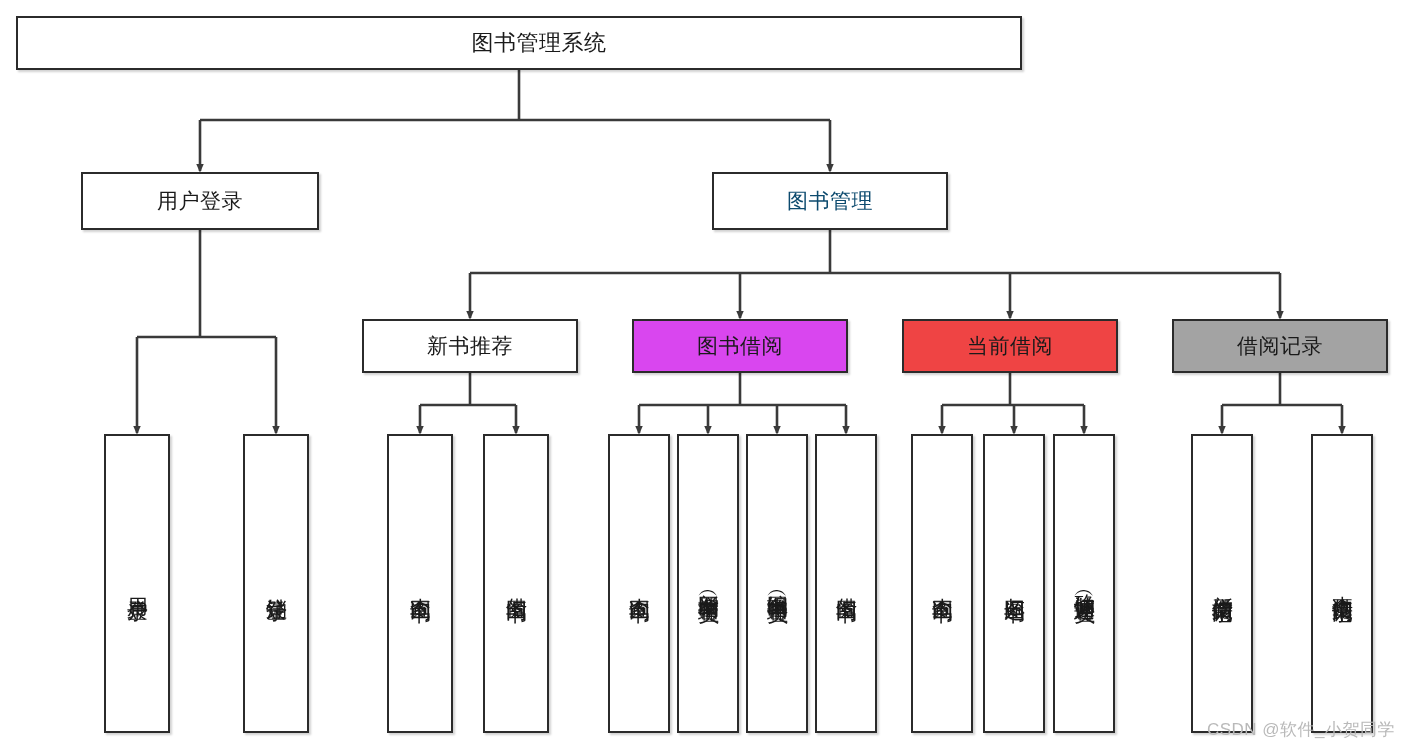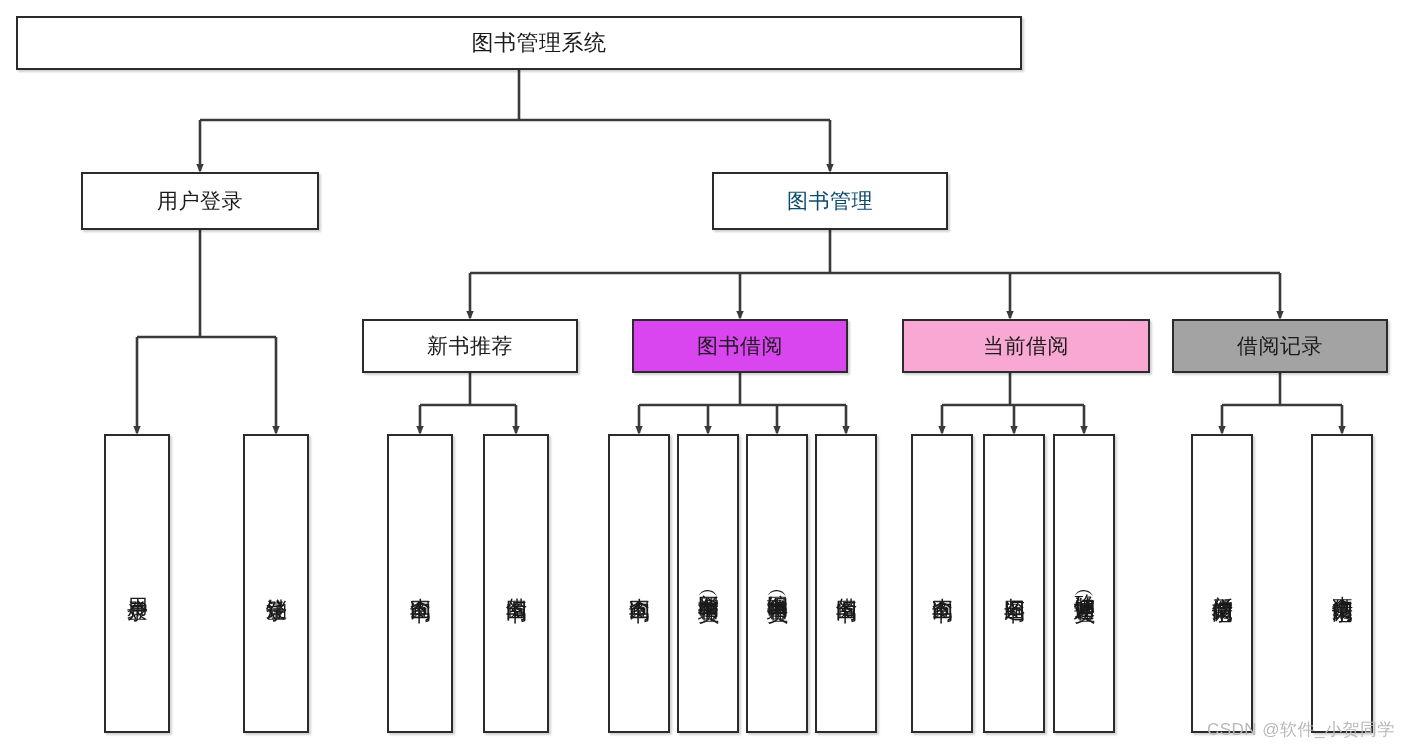--- a/index.html
+++ b/index.html
@@ -125,21 +125,21 @@
       </div>
       <div class="node horiz" style="left: 712px; top: 172px; width: 236px; height: 58px; border-color: rgb(43, 43, 43); background: rgb(255, 255, 255); color: #0c4a6e;">
         <span class="label">图书管理</span>
       </div>
       <div class="node horiz" style="left: 362px; top: 319px; width: 216px; height: 54px; border-color: rgb(43, 43, 43); background: rgb(255, 255, 255); color: rgb(26, 26, 26);">
         <span class="label">新书推荐</span>
       </div>
       <div class="node horiz" style="left: 632px; top: 319px; width: 216px; height: 54px; border-color: rgb(43, 43, 43); background: #d946ef; color: rgb(26, 26, 26);">
         <span class="label">图书借阅</span>
       </div>
-      <div class="node horiz" style="left: 902px; top: 319px; width: 248px; height: 54px; border-color: rgb(43, 43, 43); background: #f9a8d4; color: rgb(26, 26, 26);">
+      <div class="node horiz" style="left: 902px; top: 319px; width: 216px; height: 54px; border-color: rgb(43, 43, 43); background: #ef4444; color: rgb(26, 26, 26);">
         <span class="label">当前借阅</span>
       </div>
       <div class="node horiz" style="left: 1172px; top: 319px; width: 216px; height: 54px; border-color: rgb(43, 43, 43); background: #a3a3a3; color: rgb(26, 26, 26);">
         <span class="label">借阅记录</span>
       </div>
       <div class="node vert" style="left: 104px; top: 434px; width: 66px; height: 299px; border-color: rgb(43, 43, 43); background: rgb(255, 255, 255); color: rgb(26, 26, 26);">
         <span class="label">用户登录</span>
       </div>
       <div class="node vert" style="left: 243px; top: 434px; width: 66px; height: 299px; border-color: rgb(43, 43, 43); background: rgb(255, 255, 255); color: rgb(26, 26, 26);">
         <span class="label">注销登录</span>

